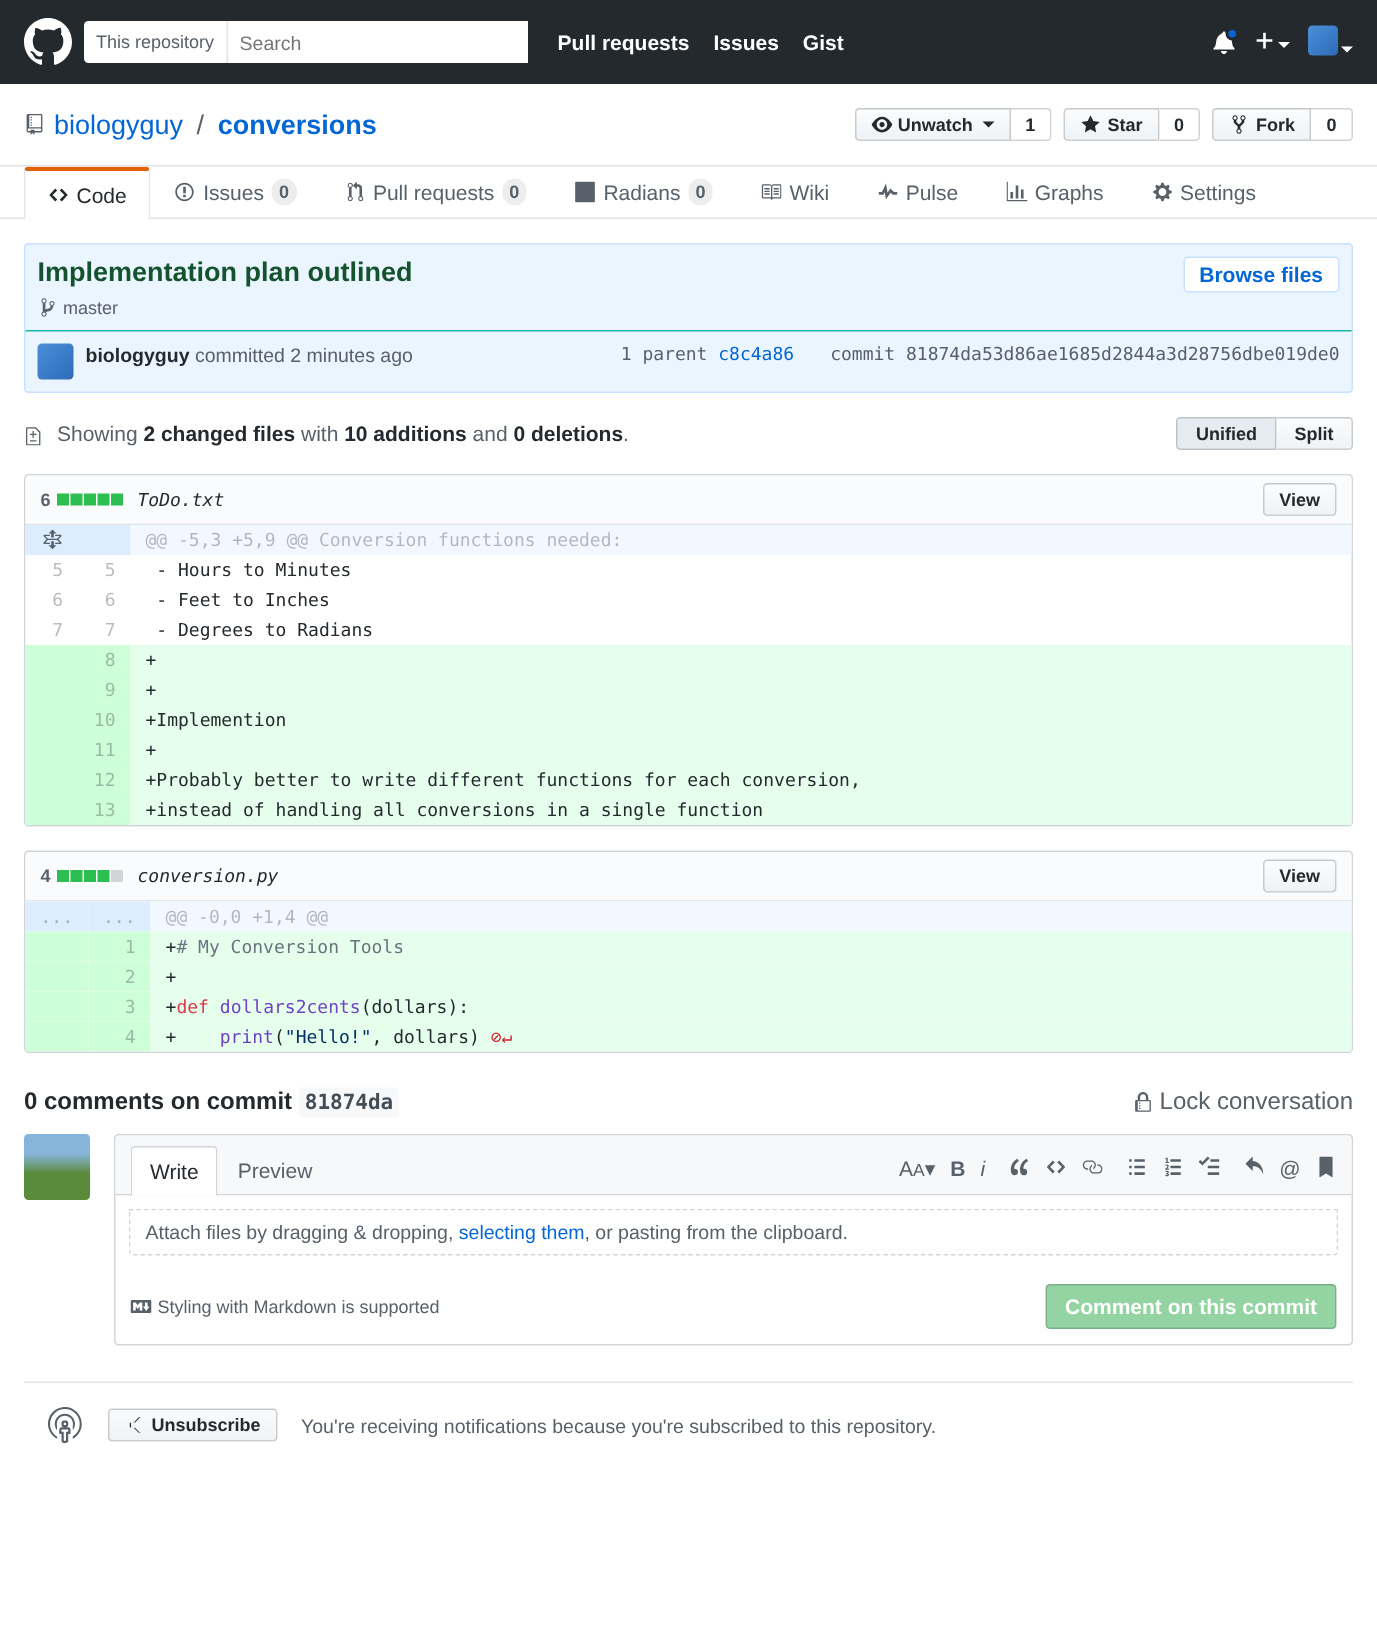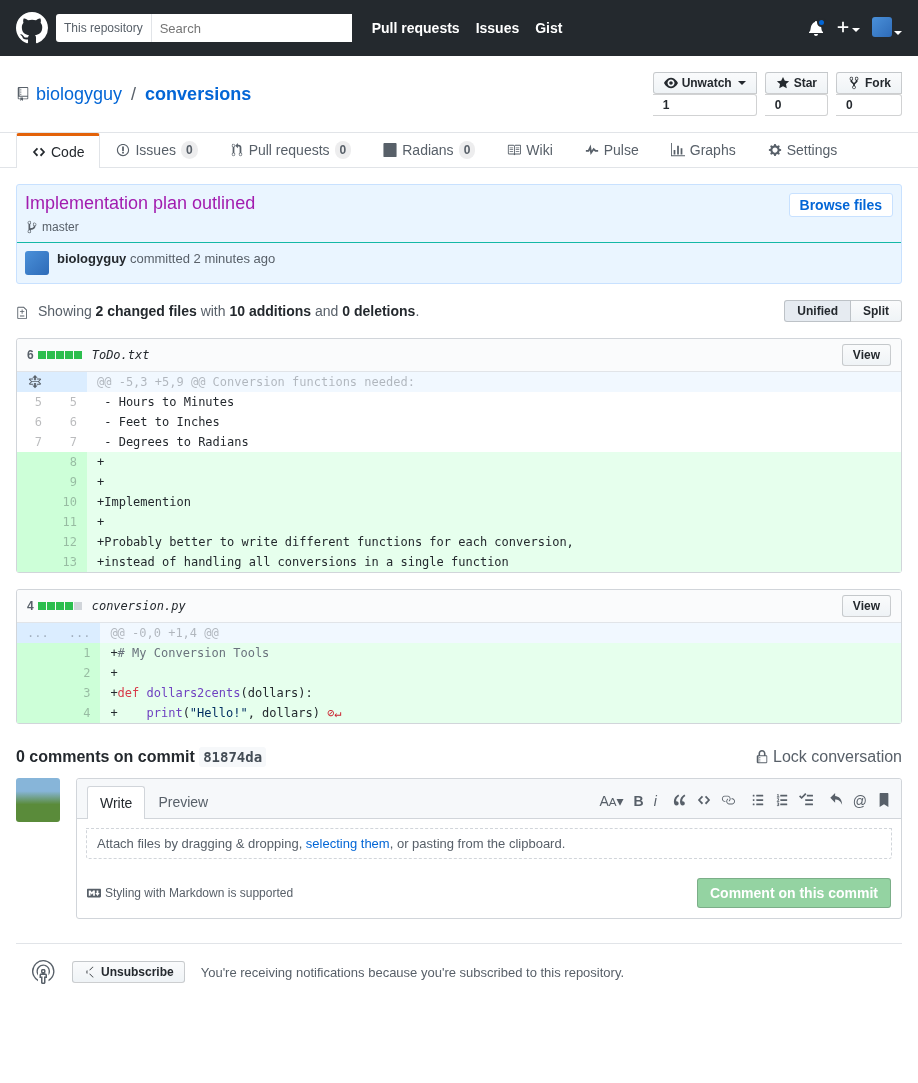--- a/index.html
+++ b/index.html
@@ -20,37 +20,37 @@
 .caret { display:inline-block; width:0; height:0; border-left:4px solid transparent; border-right:4px solid transparent; border-top:4px solid currentColor; margin-left:2px; vertical-align: middle; }
 
 
 .repo-head { padding: 16px; border-bottom: 1px solid #e1e4e8; }
 .repo-title-row { display: flex; align-items: center; }
 .repo-title { font-size: 18px; font-weight: 400; color: #586069; }
 .repo-title a { font-weight: 400; }
 .repo-title .sep { margin: 0 4px; }
 .repo-title strong a { font-weight: 600; }
 .repo-actions { margin-left: auto; display: flex; gap: 8px; }
-.btn-group { display: flex; flex-direction: column; }
+.btn-group { display: flex; }
 .btn { font-size: 12px; padding: 3px 10px; border: 1px solid rgba(27,31,35,0.2); background: linear-gradient(#fafbfc, #eff3f6); border-radius: 3px; color: #24292e; font-weight: 600; cursor: pointer; display: inline-flex; align-items: center; gap: 4px; }
 .btn-group .btn { border-radius: 3px 0 0 3px; }
 .btn-count { font-size: 12px; padding: 3px 10px; border: 1px solid rgba(27,31,35,0.2); border-left: 0; border-radius: 0 3px 3px 0; background: #fff; color: #24292e; font-weight: 600; }
 
 
 .repo-tabs { display: flex; padding: 0 16px; border-bottom: 1px solid #e1e4e8; }
 .tab { padding: 7px 15px 8px; color: #586069; border: 1px solid transparent; border-bottom: none; display: flex; align-items: center; gap: 5px; cursor: pointer; }
 .tab.selected { color: #24292e; border-color: #e36209 #e1e4e8 transparent; border-top-width: 3px; border-radius: 3px 3px 0 0; background: #fff; margin-bottom: -1px; }
 .counter { background: rgba(27,31,35,0.08); border-radius: 20px; padding: 2px 5px; font-size: 12px; font-weight: 600; color: #586069; }
 .octicon { width: 14px; height: 14px; fill: currentColor; vertical-align: text-bottom; }
 
 
 .container { padding: 16px; }
 .commit-box { background: #eaf5ff; border: 1px solid #c8e1ff; border-radius: 3px; }
 .commit-box-head { padding: 8px 8px 0; display: flex; align-items: flex-start; }
-.commit-title { font-size: 18px; font-weight: 400; color: #a21caf; margin-bottom: 6px; }
+.commit-title { font-size: 18px; font-weight: 700; color: #14532d; margin-bottom: 6px; }
 .branch { font-size: 12px; color: #586069; display: flex; align-items: center; gap: 3px; padding-bottom: 8px; }
 .browse-btn { margin-left: auto; font-size: 14px; padding: 3px 10px; border: 1px solid #c8e1ff; background: #fff; border-radius: 3px; color: #0366d6; font-weight: 600; cursor: pointer; }
 .commit-meta { display: flex; align-items: flex-start; padding: 8px; border-top: 1px solid #14b8a6; font-size: 13px; color: #586069; }
 .avatar-commit { width: 24px; height: 24px; border-radius: 3px; margin-right: 8px; background: linear-gradient(135deg, #4a90d9, #2e6bb8); }
 .commit-meta strong { color: #24292e; }
 .commit-meta-right { margin-left: auto; display: flex; gap: 24px; font-family: "SFMono-Regular", Consolas, monospace; font-size: 12px; }
 .sha-link { color: #586069; }
 .sha-link a { color: #0366d6; }
 
 
@@ -254,20 +254,24 @@
               <path d="M10 5c0-1.11-.89-2-2-2a1.993 1.993 0 00-1 3.72v.3c-.02.52-.23.98-.63 1.38-.4.4-.86.61-1.38.63-.83.02-1.48.16-2 .45V4.72a1.993 1.993 0 00-1-3.72C.88 1 0 1.89 0 3a2 2 0 001 1.72v6.56c-.59.35-1 .99-1 1.72 0 1.11.89 2 2 2 1.11 0 2-.89 2-2 0-.53-.2-1-.53-1.36.09-.06.48-.41.59-.47.25-.11.56-.17.94-.17 1.05-.05 1.95-.45 2.75-1.25S8.95 7.77 9 6.73h-.02C9.59 6.37 10 5.73 10 5zM2 1.8c.66 0 1.2.55 1.2 1.2 0 .65-.55 1.2-1.2 1.2C1.35 4.2.8 3.65.8 3c0-.65.55-1.2 1.2-1.2zm0 12.41c-.66 0-1.2-.55-1.2-1.2 0-.65.55-1.2 1.2-1.2.65 0 1.2.55 1.2 1.2 0 .65-.55 1.2-1.2 1.2zm6-8c-.66 0-1.2-.55-1.2-1.2 0-.65.55-1.2 1.2-1.2.65 0 1.2.55 1.2 1.2 0 .65-.55 1.2-1.2 1.2z"></path>
             </svg>
             <span>master</span>
           </div>
       </div>
       <button class="browse-btn">Browse files</button>
     </div>
     <div class="commit-meta">
       <span class="avatar-commit"></span>
       <span><strong>biologyguy</strong> <span>committed</span> <span>2 minutes ago</span></span>
+      <span class="commit-meta-right">
+        <span class="sha-link"><span>1 parent</span> <a href="#">c8c4a86</a></span>
+        <span class="sha-link"><span>commit</span> <span>81874da53d86ae1685d2844a3d28756dbe019de0</span></span>
+      </span>
     </div>
   </div>
 
   <div class="diff-summary-row">
     <span class="oct-wrap"><svg class="octicon" viewBox="0 0 13 16">
           <path d="M6 7h2v1H6v2H5V8H3V7h2V5h1v2zm-3 6h5v-1H3v1zM7.5 2L11 5.5V15c0 .55-.45 1-1 1H1c-.55 0-1-.45-1-1V3c0-.55.45-1 1-1h6.5zM10 6L7 3H1v12h9V6z"></path>
         </svg></span>
     <span>
       <span>Showing</span>
       <a href="#"><strong>2 changed files</strong></a>

